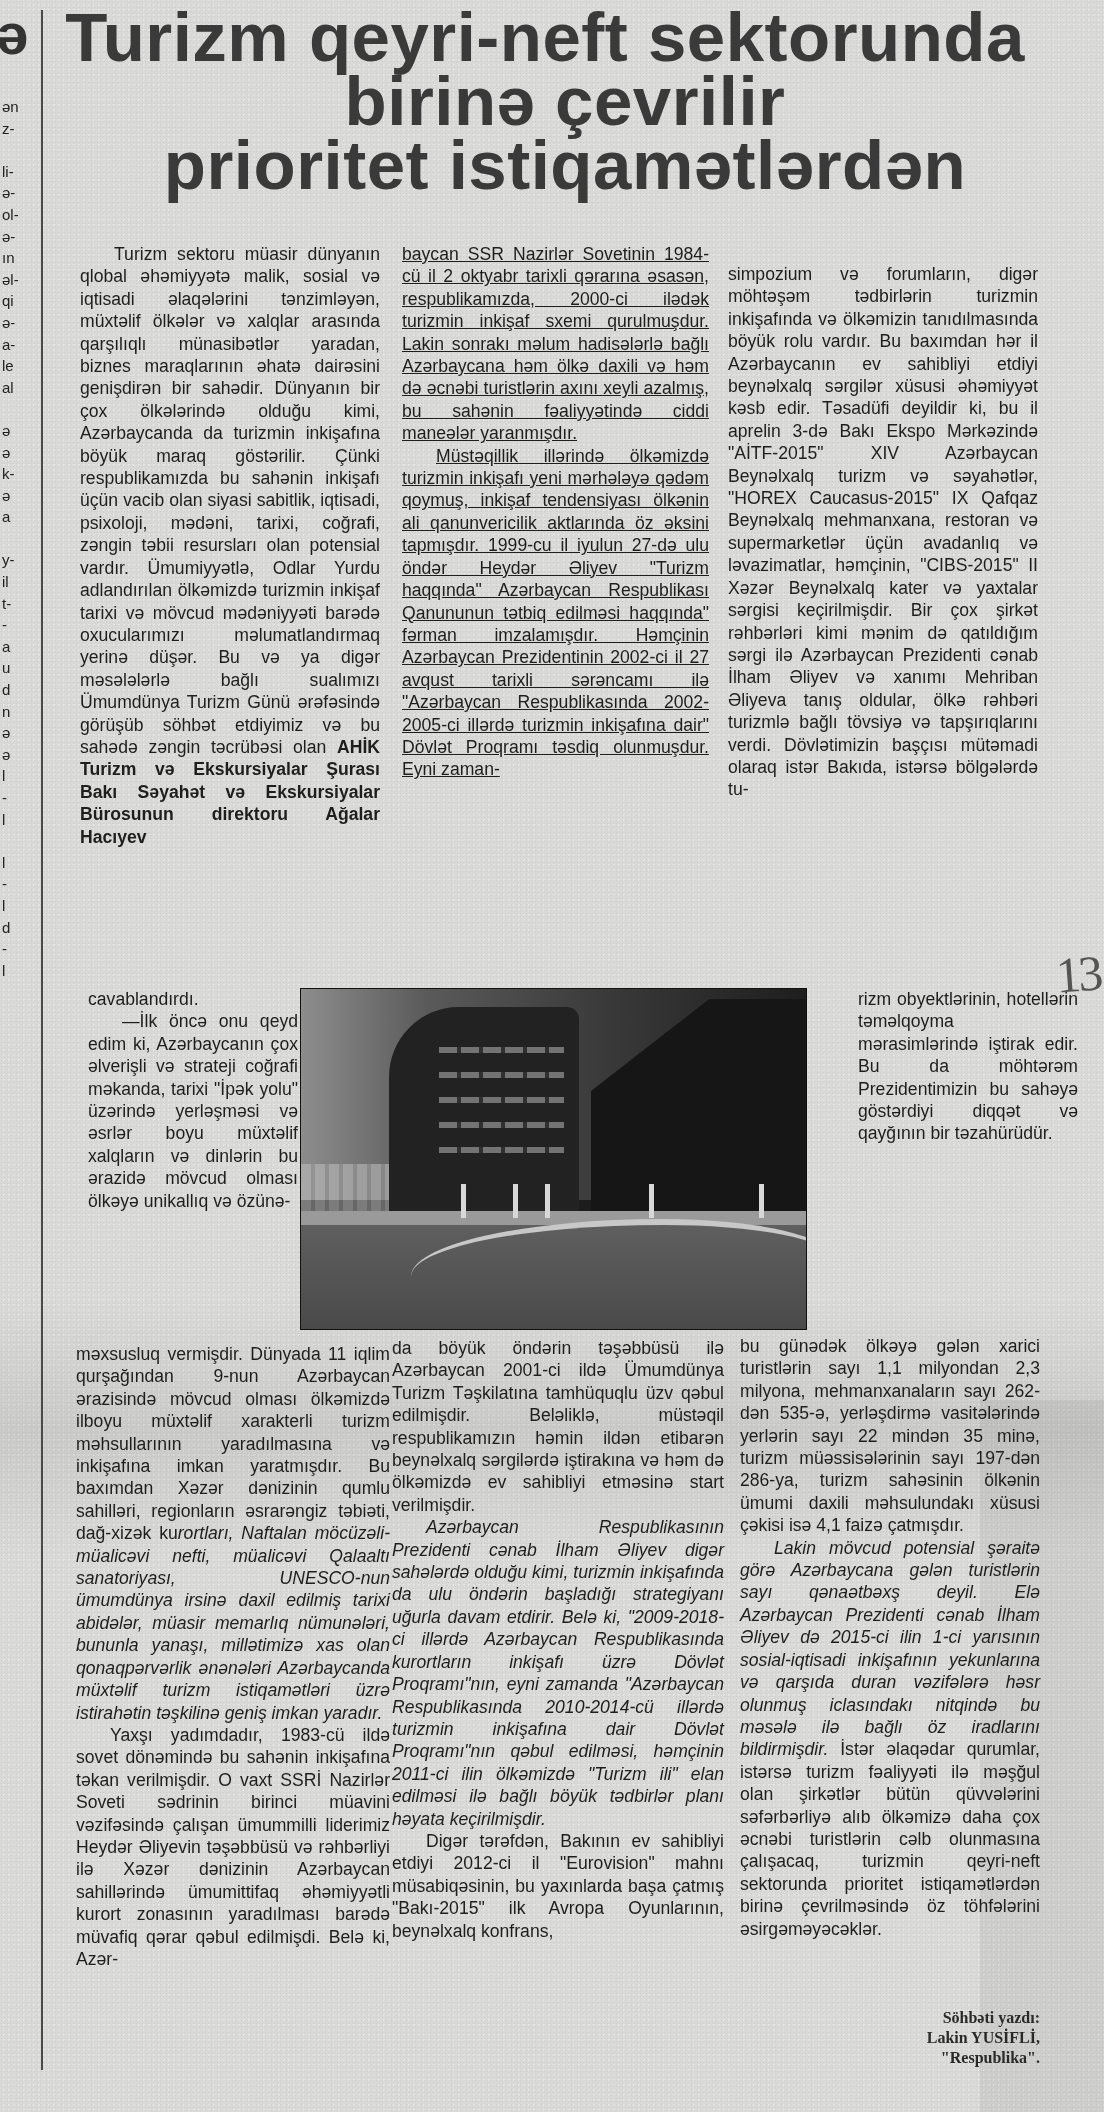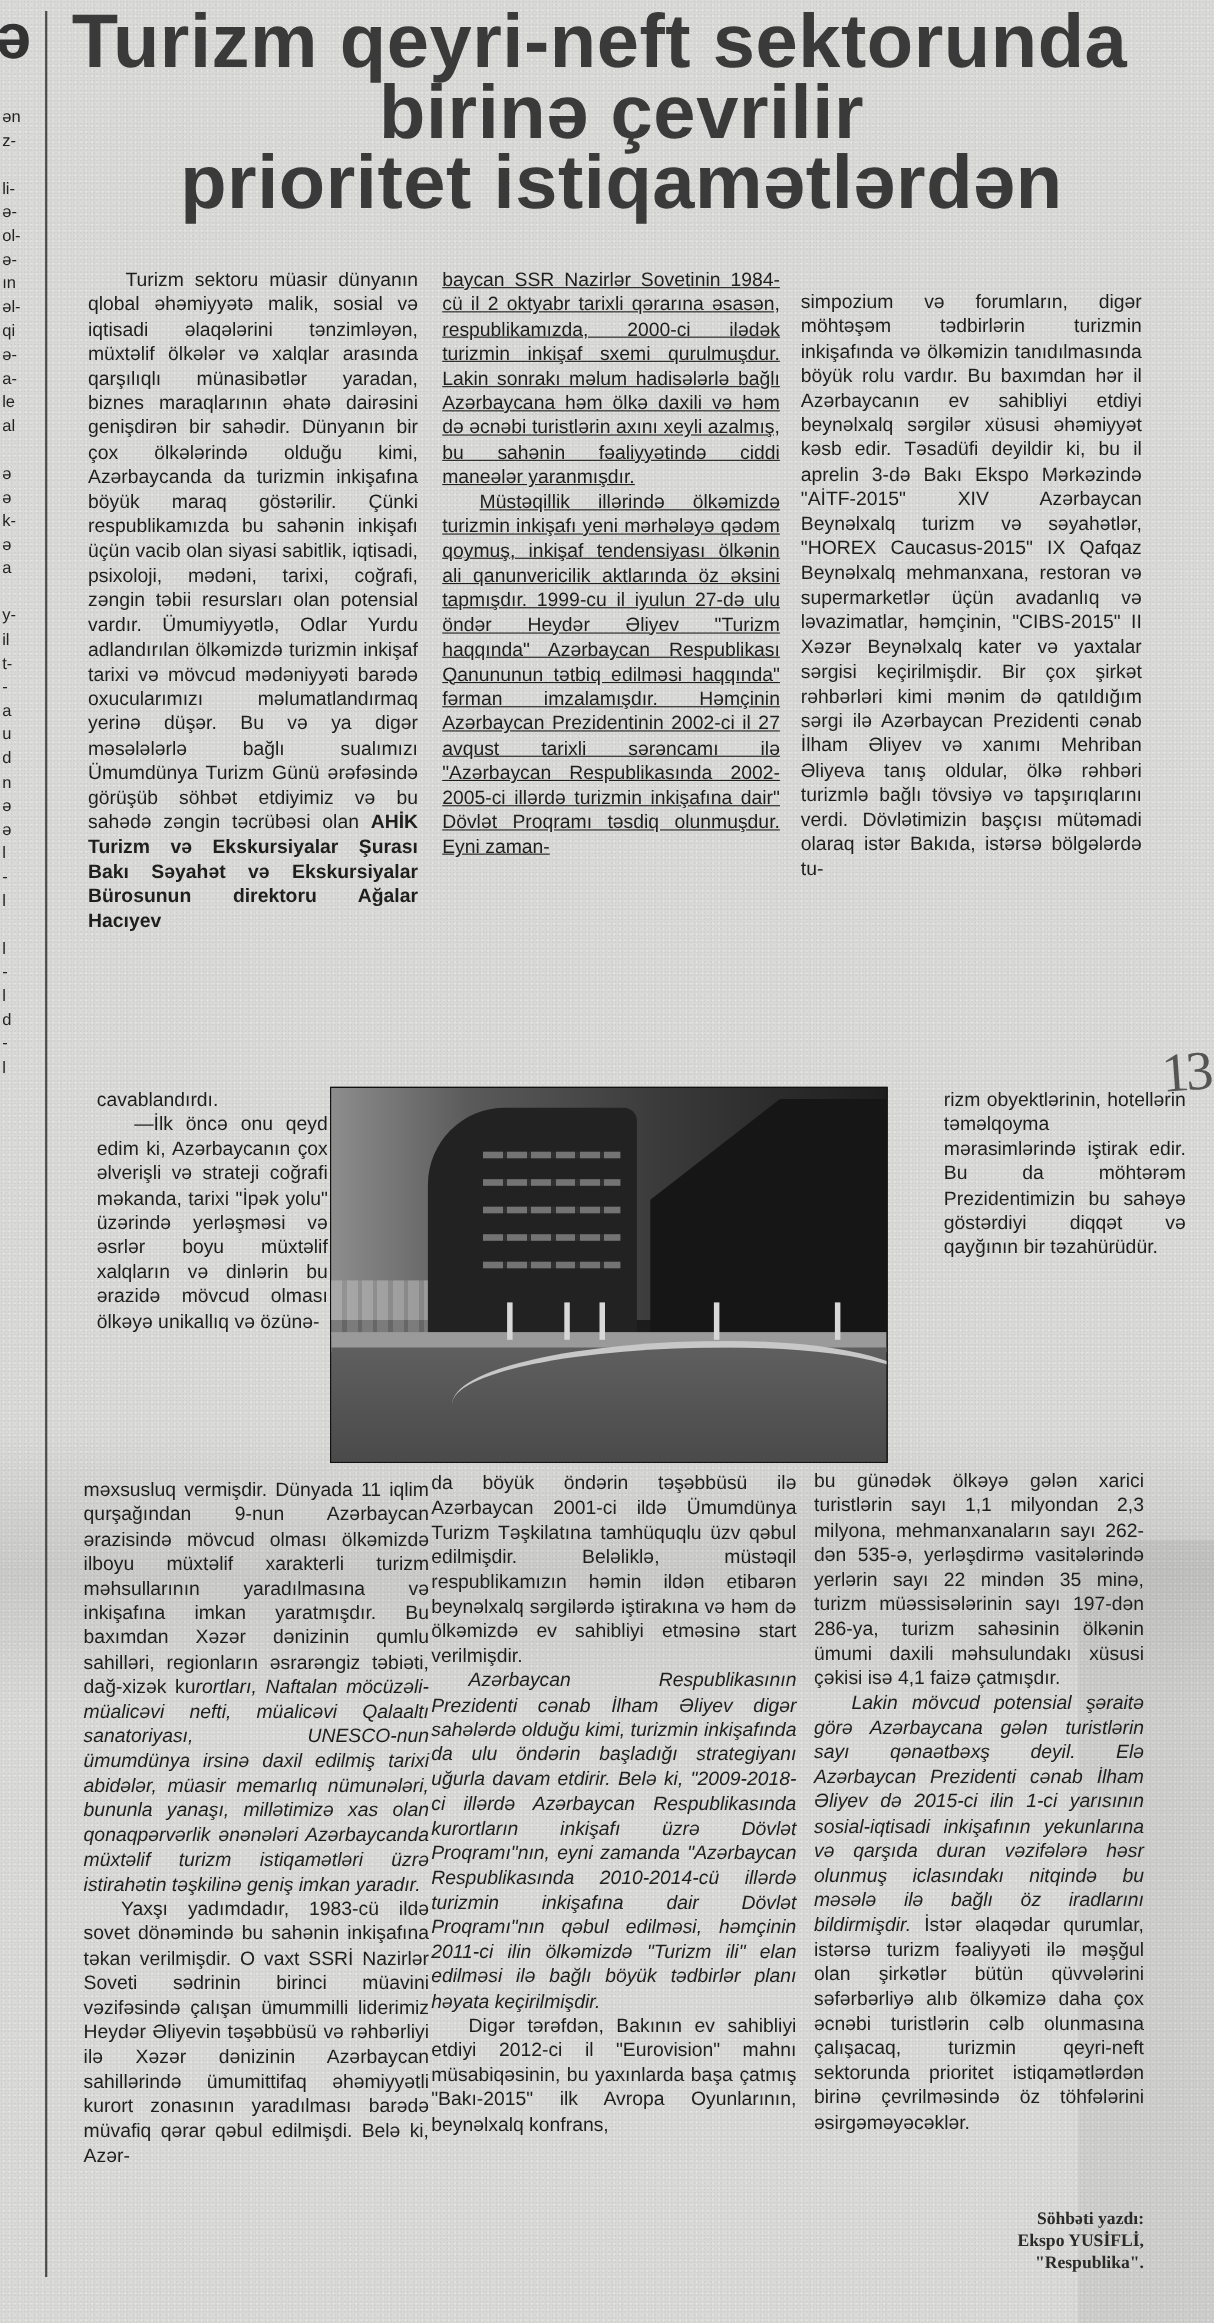--- a/index.html
+++ b/index.html
@@ -174,17 +174,17 @@
 <div class="col" id="col3b">
   <p><span>rizm obyektlərinin, hotellərin təməlqoyma mərasimlərində iştirak edir. Bu da möhtərəm Prezidentimizin bu sahəyə göstərdiyi diqqət və qayğının bir təzahürüdür.</span></p>
 </div>
 <div class="col" id="col3c">
   <p><span>bu günədək ölkəyə gələn xarici turistlərin sayı 1,1 milyondan 2,3 milyona, mehmanxanaların sayı 262-dən 535-ə, yerləşdirmə vasitələrində yerlərin sayı 22 mindən 35 minə, turizm müəssisələrinin sayı 197-dən 286-ya, turizm sahəsinin ölkənin ümumi daxili məhsulundakı xüsusi çəkisi isə 4,1 faizə çatmışdır.</span></p>
   <p class="ind"><span class="it">Lakin mövcud potensial şəraitə görə Azərbaycana gələn turistlərin sayı qənaətbəxş deyil. Elə Azərbaycan Prezidenti cənab İlham Əliyev də 2015-ci ilin 1-ci yarısının sosial-iqtisadi inkişafının yekunlarına və qarşıda duran vəzifələrə həsr olunmuş iclasındakı nitqində bu məsələ ilə bağlı öz iradlarını bildirmişdir.</span><span> İstər əlaqədar qurumlar, istərsə turizm fəaliyyəti ilə məşğul olan şirkətlər bütün qüvvələrini səfərbərliyə alıb ölkəmizə daha çox əcnəbi turistlərin cəlb olunmasına çalışacaq, turizmin qeyri-neft sektorunda prioritet istiqamətlərdən birinə çevrilməsində öz töhfələrini əsirgəməyəcəklər.</span></p>
 </div>
 
 <div class="signature">
   <div>Söhbəti yazdı:</div>
-  <div>Ekspo YUSİFLİ,</div>
+  <div>Lakin YUSİFLİ,</div>
   <div>"Respublika".</div>
 </div>
 
 <div class="handwritten">13</div>
 
 </body></html>

